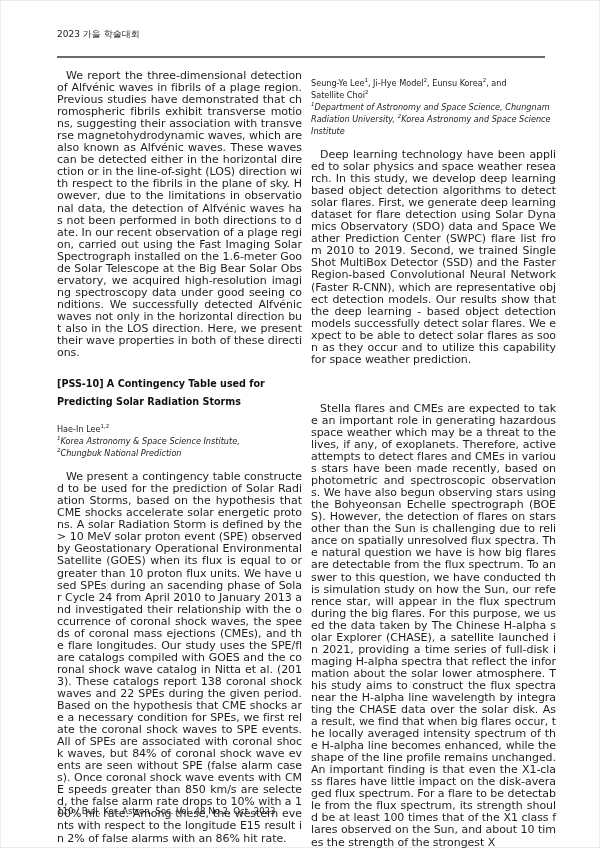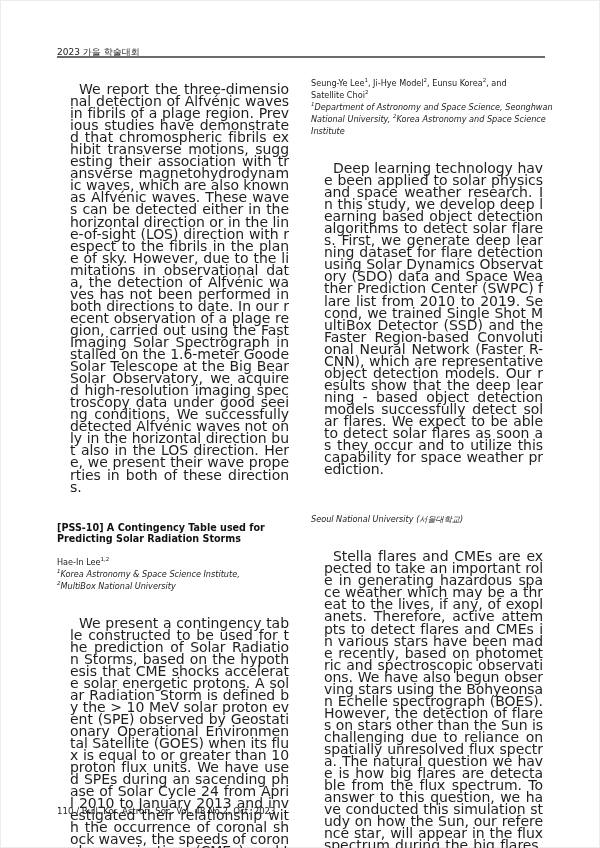--- a/index.html
+++ b/index.html
@@ -2,35 +2,35 @@
 <html><head>
 <meta charset="utf-8">
 <style>
   html, body { margin: 0; padding: 0; }
   body {
     width: 600px; height: 848px; background: #ffffff; position: relative; overflow: hidden;
     font-family: "DejaVu Sans", sans-serif; color: #1a1a1a;
   }
   .page-border { position: absolute; inset: 0; border: 1px solid #ececec; box-sizing: border-box; pointer-events: none; }
   .running-header {
-    position: absolute; left: 57px; top: 46px; font-size: 9px; color: #222;
+    position: absolute; left: 57px; top: 28px; font-size: 9px; color: #222;
     font-family: "DejaVu Sans", sans-serif;
   }
   .header-rule {
     position: absolute; left: 57px; top: 56px; width: 488px; height: 2px; background: #6b6b6b;
   }
   .col { position: absolute; top: 70px; width: 245px; }
   .col-left { left: 57px; }
   .col-right { left: 311px; top: 77px; }
   p.body {
-    margin: 13px; font-size: 14px; line-height: 12.05px; text-align: justify; text-indent: 9px;
+    margin: 0; font-size: 11px; line-height: 12.05px; text-align: justify; text-indent: 9px;
     word-break: break-all; letter-spacing: -0.05px; color: #1e1e1e;
   }
   .section-title {
-    margin: 0; font-size: 9.6px; line-height: 11px; font-weight: bold; color: #111;
+    margin: 0; font-size: 9.6px; line-height: 18px; font-weight: bold; color: #111;
   }
   .authors { margin: 0; font-size: 8.15px; line-height: 12px; color: #222; }
   .affil { margin: 0; font-size: 8.15px; line-height: 12px; font-style: italic; color: #222; }
   sup { font-size: 5.5px; vertical-align: super; line-height: 0; }
   .footer {
     position: absolute; left: 57px; top: 806px; font-size: 8.6px; color: #222;
   }
 </style>
 </head>
 <body>
@@ -41,34 +41,33 @@
 <div class="header-rule"></div>
 
 <div class="col col-left">
   <p class="body">We report the three-dimensional detection of Alfvénic waves in fibrils of a plage region. Previous studies have demonstrated that chromospheric fibrils exhibit transverse motions, suggesting their association with transverse magnetohydrodynamic waves, which are also known as Alfvénic waves. These waves can be detected either in the horizontal direction or in the line-of-sight (LOS) direction with respect to the fibrils in the plane of sky. However, due to the limitations in observational data, the detection of Alfvénic waves has not been performed in both directions to date. In our recent observation of a plage region, carried out using the Fast Imaging Solar Spectrograph installed on the 1.6-meter Goode Solar Telescope at the Big Bear Solar Observatory, we acquired high-resolution imaging spectroscopy data under good seeing conditions. We successfully detected Alfvénic waves not only in the horizontal direction but also in the LOS direction. Here, we present their wave properties in both of these directions.</p>
 
   <div style="height:16px"></div>
   <h3 class="section-title">[PSS-10] A Contingency Table used for Predicting Solar Radiation Storms</h3>
   <div style="height:12px"></div>
   <p class="authors"><span>Hae-In Lee</span><sup>1,2</sup></p>
   <p class="affil"><sup>1</sup><span>Korea Astronomy &amp; Space Science Institute,</span></p>
-  <p class="affil"><sup>2</sup><span>MultiBox National University</span></p>
+  <p class="affil"><sup>2</sup><span>Chungbuk National Prediction</span></p>
   <div style="height:12px"></div>
   <p class="body">We present a contingency table constructed to be used for the prediction of Solar Radiation Storms, based on the hypothesis that CME shocks accelerate solar energetic protons. A solar Radiation Storm is defined by the &gt; 10 MeV solar proton event (SPE) observed by Geostationary Operational Environmental Satellite (GOES) when its flux is equal to or greater than 10 proton flux units. We have used SPEs during an sacending phase of Solar Cycle 24 from April 2010 to January 2013 and investigated their relationship with the occurrence of coronal shock waves, the speeds of coronal mass ejections (CMEs), and the flare longitudes. Our study uses the SPE/flare catalogs compiled with GOES and the coronal shock wave catalog in Nitta et al. (2013). These catalogs report 138 coronal shock waves and 22 SPEs during the given period. Based on the hypothesis that CME shocks are a necessary condition for SPEs, we first relate the coronal shock waves to SPE events. All  of SPEs are associated with coronal shock waves, but 84% of coronal shock wave events are seen without SPE (false alarm cases). Once coronal shock wave events with CME speeds greater than 850 km/s are selected, the false alarm rate drops to 10% with a 100% hit rate. Among these, the western events with respect to the longitude E15 result in 2% of false alarms with an 86% hit rate.</p>
 
   <div style="height:15px"></div>
   <h3 class="section-title">[PSS-11] Solar Flare Auto Detection Using Deep Learning Model</h3>
 </div>
 
 <div class="col col-right">
   <p class="authors"><span>Seung-Ye Lee</span><sup>1</sup><span>, </span><span>Ji-Hye Model</span><sup>2</sup><span>, </span><span>Eunsu Korea</span><sup>2</sup><span>, and </span><br><span>Satellite Choi</span><sup>2</sup></p>
-  <p class="affil"><sup>1</sup><span>Department of Astronomy and Space Science, Seonghwan National University, </span><sup>2</sup><span>Korea Astronomy and Space Science Institute</span></p>
+  <p class="affil"><sup>1</sup><span>Department of Astronomy and Space Science, Chungnam Radiation University, </span><sup>2</sup><span>Korea Astronomy and Space Science Institute</span></p>
   <div style="height:12px"></div>
   <p class="body">Deep learning technology have been applied to solar physics and space weather research. In this study, we develop deep learning based object detection algorithms to detect solar flares. First, we generate deep learning dataset for flare detection using Solar Dynamics Observatory (SDO) data and Space Weather Prediction Center (SWPC) flare list from 2010 to 2019. Second, we trained Single Shot MultiBox Detector (SSD) and the Faster Region-based Convolutional Neural Network (Faster R-CNN), which are representative object detection models. Our results show that the deep learning - based object detection models successfully detect solar flares. We expect to be able to detect solar flares as soon as they occur and to utilize this capability for space weather prediction.</p>
 
   <div style="height:15px"></div>
   <div style="height:10px"></div>
-  <p class="affil">Seoul National University (서울대학교)</p>
   <div style="height:12px"></div>
   <p class="body">Stella flares and CMEs are expected to take an important role in generating hazardous space weather which may be a threat to the lives, if any, of exoplanets. Therefore, active attempts to detect flares and CMEs in various stars have been made recently, based on photometric and spectroscopic observations. We have also begun observing stars using the Bohyeonsan Echelle spectrograph (BOES). However, the detection of flares on stars other than the Sun is challenging due to reliance on spatially unresolved flux spectra. The natural question we have is how big flares are detectable from the flux spectrum. To answer to this question, we have conducted this simulation study on how the Sun, our reference star, will appear in the flux spectrum during the big flares.  For this purpose, we used the data taken by The Chinese H-alpha solar Explorer (CHASE), a satellite launched in 2021, providing a time series of full-disk imaging H-alpha spectra that reflect the information about the solar lower atmosphere. This study aims to construct the flux spectra near the H-alpha line wavelength by integrating the CHASE data over the solar disk. As a result, we find that when big flares occur, the locally averaged intensity spectrum of the H-alpha line becomes enhanced, while the shape of the line profile remains unchanged. An important finding is that even the X1-class flares have little impact on the disk-averaged flux spectrum. For a flare to be detectable from the flux spectrum, its strength should be at least 100 times that of the X1 class flares observed on the Sun, and about 10 times the strength of the strongest X</p>
 </div>
 
 <div class="footer">110 / Bull. Kor. Astron. Soc. Vol. 48 No.2, Oct. 2023</div>
 
 </body></html>

